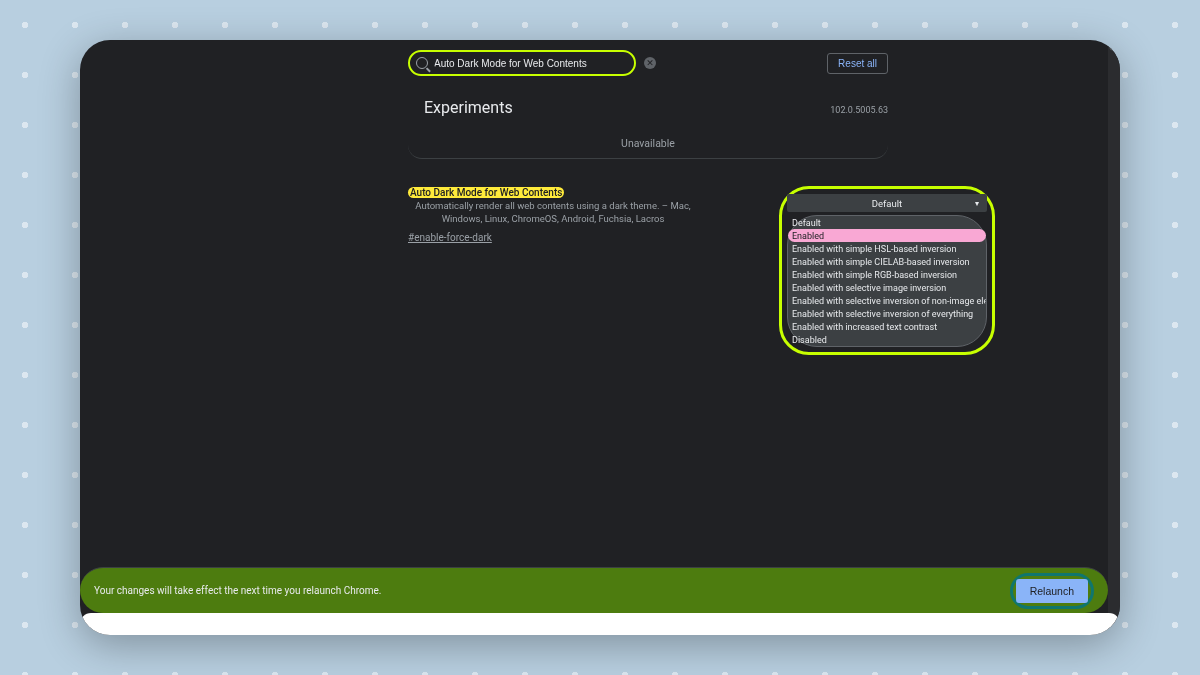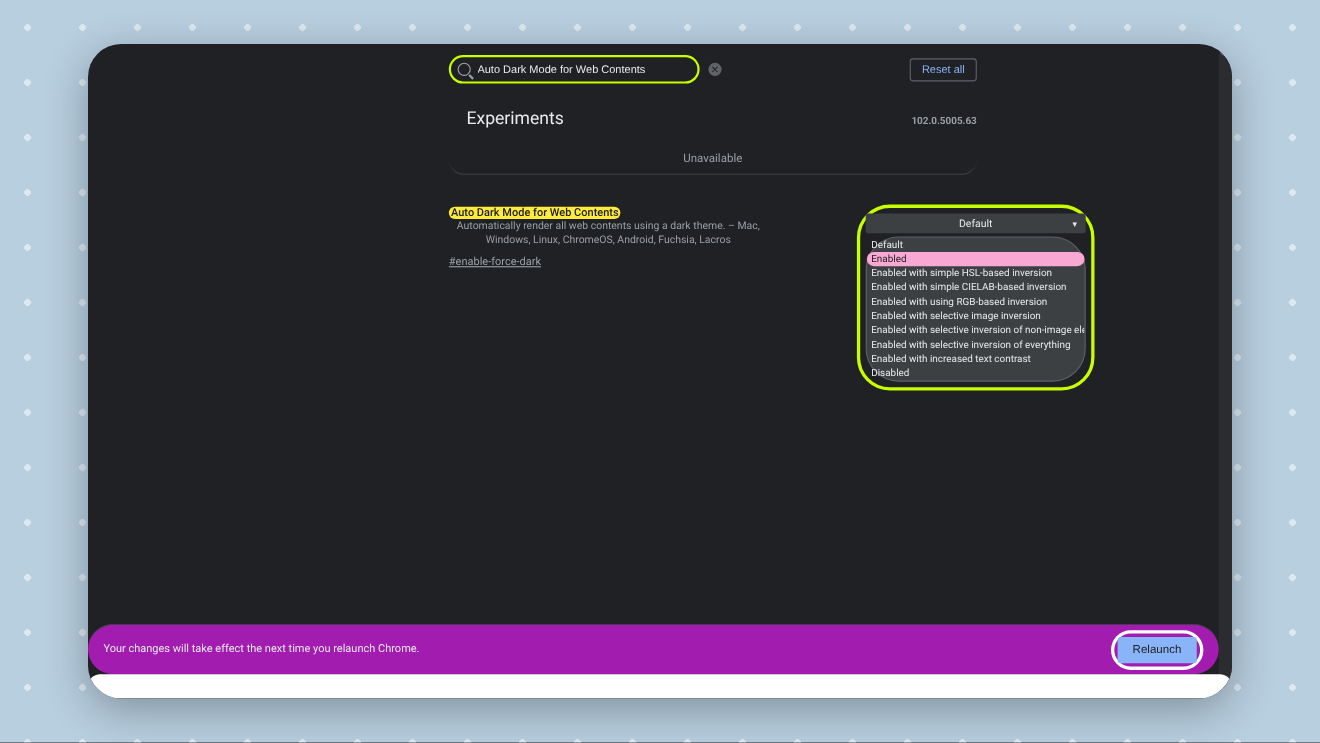--- a/index.html
+++ b/index.html
@@ -114,21 +114,20 @@
   }
   .title {
     font-size: 16px;
     font-weight: 400;
     color: #e8eaed;
     margin-left: 16px;
   }
   .version {
     font-size: 9px;
     color: #9aa0a6;
-    font-weight: bold;
   }
   .tabs {
     display: flex;
     margin-top: 14px;
   }
   .tab {
     flex: 1;
     text-align: center;
     font-size: 10.5px;
     padding: 6px 0 8px 0;
@@ -209,33 +208,33 @@
   .option.highlight {
     background: #f9a8d4;
     color: #202124;
   }
   .footer {
     position: absolute;
     left: 0;
     bottom: 22px;
     right: 12px;
     height: 46px;
-    background: #a21caf;
+    background: #4d7c0f;
     border-top: 1px solid #3c4043;
     display: flex;
     align-items: center;
     padding: 0 14px;
   }
   .footer-text {
     font-size: 10px;
     color: #e8eaed;
   }
   .relaunch-wrap {
     margin-left: auto;
-    border: 3px solid #ffffff;
+    border: 3px solid #0f766e;
     padding: 3px;
   }
   .relaunch-btn {
     background: #8ab4f8;
     color: #202124;
     border: none;
     font-size: 10.5px;
     padding: 6px 14px;
     border-radius: 3px;
     cursor: pointer;
@@ -287,21 +286,21 @@
   <div class="dropdown-area">
     <div class="select-bar">
       <span>Default</span>
       <span class="select-arrow">▾</span>
     </div>
     <div class="options" id="options-list">
         <div class="option">Default</div>
         <div class="option highlight">Enabled</div>
         <div class="option">Enabled with simple HSL-based inversion</div>
         <div class="option">Enabled with simple CIELAB-based inversion</div>
-        <div class="option">Enabled with using RGB-based inversion</div>
+        <div class="option">Enabled with simple RGB-based inversion</div>
         <div class="option">Enabled with selective image inversion</div>
         <div class="option">Enabled with selective inversion of non-image elements</div>
         <div class="option">Enabled with selective inversion of everything</div>
         <div class="option">Enabled with increased text contrast</div>
         <div class="option">Disabled</div>
       </div>
   </div>
 
   <div class="footer">
     <span class="footer-text">Your changes will take effect the next time you relaunch Chrome.</span>

